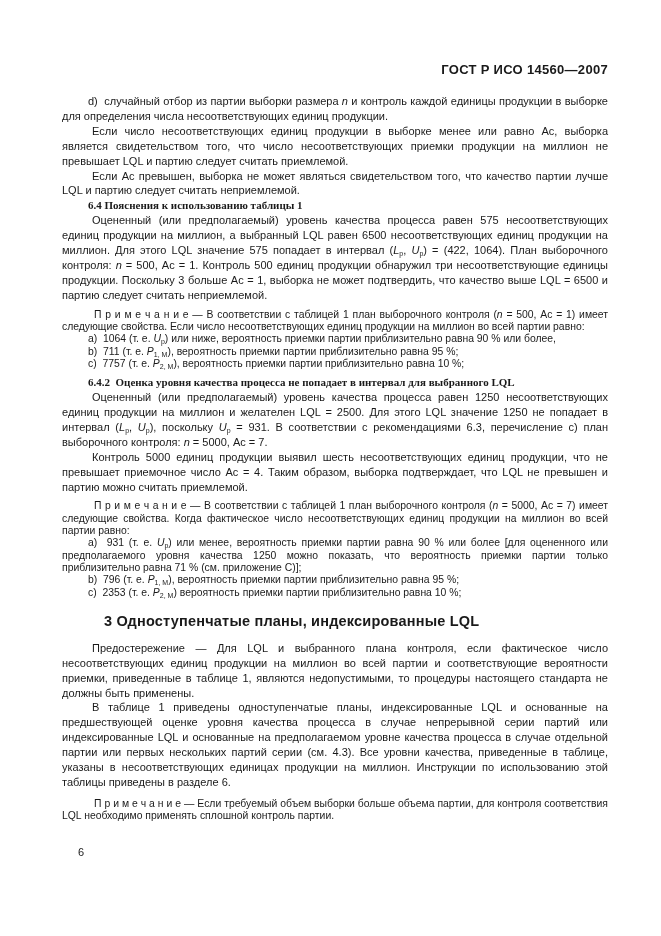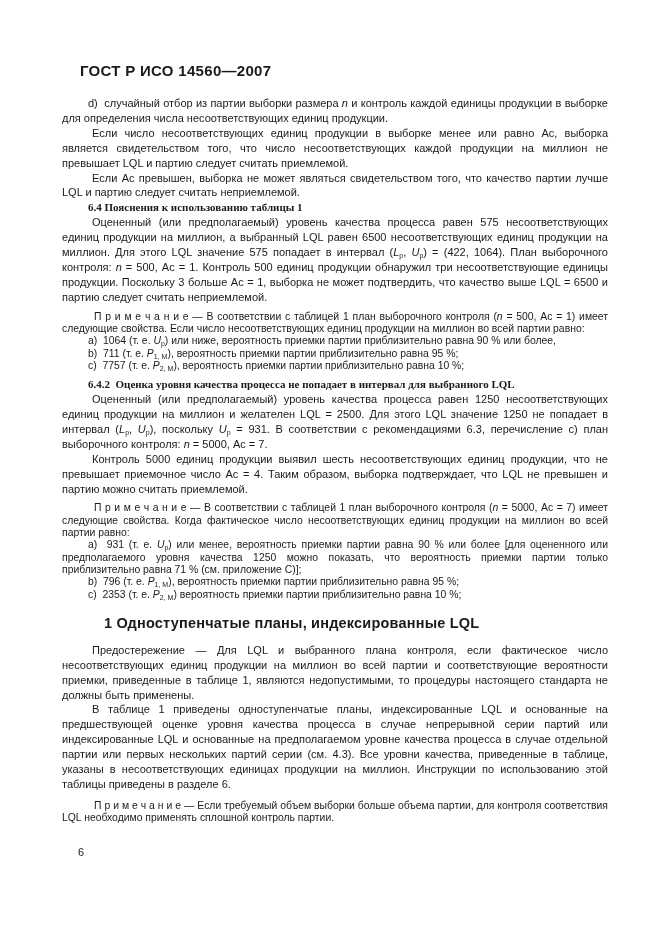--- a/index.html
+++ b/index.html
@@ -13,24 +13,25 @@
     color: #1a1a1a;
     overflow: hidden;
   }
   .content {
     position: absolute;
     left: 62px;
     top: 62px;
     width: 546px;
   }
   .header {
-    font-size: 15px;
+    font-size: 13px;
     font-weight: bold;
     letter-spacing: 0.3px;
     margin: 0 0 17px 18px;
+    text-align: right;
   }
   p { margin: 0; }
   .body {
     font-size: 11px;
     line-height: 14.9px;
     text-align: justify;
   }
   .ind  { text-indent: 30px; }
   .li   { text-indent: 26px; }
   .hd   { font-weight: bold; text-indent: 26px; text-align: left; font-family: Liberation Serif, serif; }
@@ -71,21 +72,21 @@
 </style>
 </head>
 <body>
 
 <div class="page">
   <div class="content">
 
     <div class="header">ГОСТ Р ИСО 14560—2007</div>
 
     <p class="body li">d)&nbsp; случайный отбор из партии выборки размера <em>n</em> и контроль каждой единицы продукции в выборке для определения числа несоответствующих единиц продукции.</p>
-    <p class="body ind">Если число несоответствующих единиц продукции в выборке менее или равно Ас, выборка является свидетельством того, что число несоответствующих каждой продукции на миллион не превышает LQL и партию следует считать приемлемой.</p>
+    <p class="body ind">Если число несоответствующих единиц продукции в выборке менее или равно Ас, выборка является свидетельством того, что число несоответствующих приемки продукции на миллион не превышает LQL и партию следует считать приемлемой.</p>
     <p class="body ind">Если Ас превышен, выборка не может являться свидетельством того, что качество партии лучше LQL и партию следует считать неприемлемой.</p>
 
     <p class="body hd">6.4 Пояснения к использованию таблицы 1</p>
     <p class="body ind">Оцененный (или предполагаемый) уровень качества процесса равен 575 несоответствующих единиц продукции на миллион, а выбранный LQL равен 6500 несоответствующих единиц продукции на миллион. Для этого LQL значение 575 попадает в интервал (<em>L</em><sub>p</sub>, <em>U</em><sub>p</sub>) = (422, 1064). План выборочного контроля: <em>n</em> = 500, Ас = 1. Контроль 500 единиц продукции обнаружил три несоответствующие единицы продукции. Поскольку 3 больше Ас = 1, выборка не может подтвердить, что качество выше LQL = 6500 и партию следует считать неприемлемой.</p>
 
     <div class="note">
       <p class="ind2">П р и м е ч а н и е — В соответствии с таблицей 1 план выборочного контроля (<em>n</em> = 500, Ас = 1) имеет следующие свойства. Если число несоответствующих единиц продукции на миллион во всей партии равно:</p>
       <p class="li">a)&nbsp; 1064 (т. е. <em>U</em><sub>p</sub>) или ниже, вероятность приемки партии приблизительно равна 90 % или более,</p>
       <p class="li">b)&nbsp; 711 (т. е. <em>P</em><sub>1, M</sub>), вероятность приемки партии приблизительно равна 95 %;</p>
       <p class="li">c)&nbsp; 7757 (т. е. <em>P</em><sub>2, M</sub>), вероятность приемки партии приблизительно равна 10 %;</p>
@@ -95,21 +96,21 @@
     <p class="body ind">Оцененный (или предполагаемый) уровень качества процесса равен 1250 несоответствующих единиц продукции на миллион и желателен LQL = 2500. Для этого LQL значение 1250 не попадает в интервал (<em>L</em><sub>p</sub>, <em>U</em><sub>p</sub>), поскольку <em>U</em><sub>p</sub> = 931. В соответствии с рекомендациями 6.3, перечисление с) план выборочного контроля: <em>n</em> = 5000, Ас = 7.</p>
     <p class="body ind">Контроль 5000 единиц продукции выявил шесть несоответствующих единиц продукции, что не превышает приемочное число Ас = 4. Таким образом, выборка подтверждает, что LQL не превышен и партию можно считать приемлемой.</p>
 
     <div class="note">
       <p class="ind2">П р и м е ч а н и е — В соответствии с таблицей 1 план выборочного контроля (<em>n</em> = 5000, Ас = 7) имеет следующие свойства. Когда фактическое число несоответствующих единиц продукции на миллион во всей партии равно:</p>
       <p class="li">a)&nbsp; 931 (т. е. <em>U</em><sub>p</sub>) или менее, вероятность приемки партии равна 90 % или более [для оцененного или предполагаемого уровня качества 1250 можно показать, что вероятность приемки партии только приблизительно равна 71 % (см. приложение С)];</p>
       <p class="li">b)&nbsp; 796 (т. е. <em>P</em><sub>1, M</sub>), вероятность приемки партии приблизительно равна 95 %;</p>
       <p class="li">c)&nbsp; 2353 (т. е. <em>P</em><sub>2, M</sub>) вероятность приемки партии приблизительно равна 10 %;</p>
     </div>
 
-    <div class="h7">1 Одноступенчатые планы, индексированные LQL</div>
+    <div class="h7">3 Одноступенчатые планы, индексированные LQL</div>
 
     <p class="body ind warning">Предостережение — Для LQL и выбранного плана контроля, если фактическое число несоответствующих единиц продукции на миллион во всей партии и соответствующие вероятности приемки, приведенные в таблице 1, являются недопустимыми, то процедуры настоящего стандарта не должны быть применены.</p>
     <p class="body ind">В таблице 1 приведены одноступенчатые планы, индексированные LQL и основанные на предшествующей оценке уровня качества процесса в случае непрерывной серии партий или индексированные LQL и основанные на предполагаемом уровне качества процесса в случае отдельной партии или первых нескольких партий серии (см. 4.3). Все уровни качества, приведенные в таблице, указаны в несоответствующих единицах продукции на миллион. Инструкции по использованию этой таблицы приведены в разделе 6.</p>
 
     <p class="note3">П р и м е ч а н и е — Если требуемый объем выборки больше объема партии, для контроля соответствия LQL необходимо применять сплошной контроль партии.</p>
   </div>
 
   <div class="pagenum">6</div>
 </div>
 

